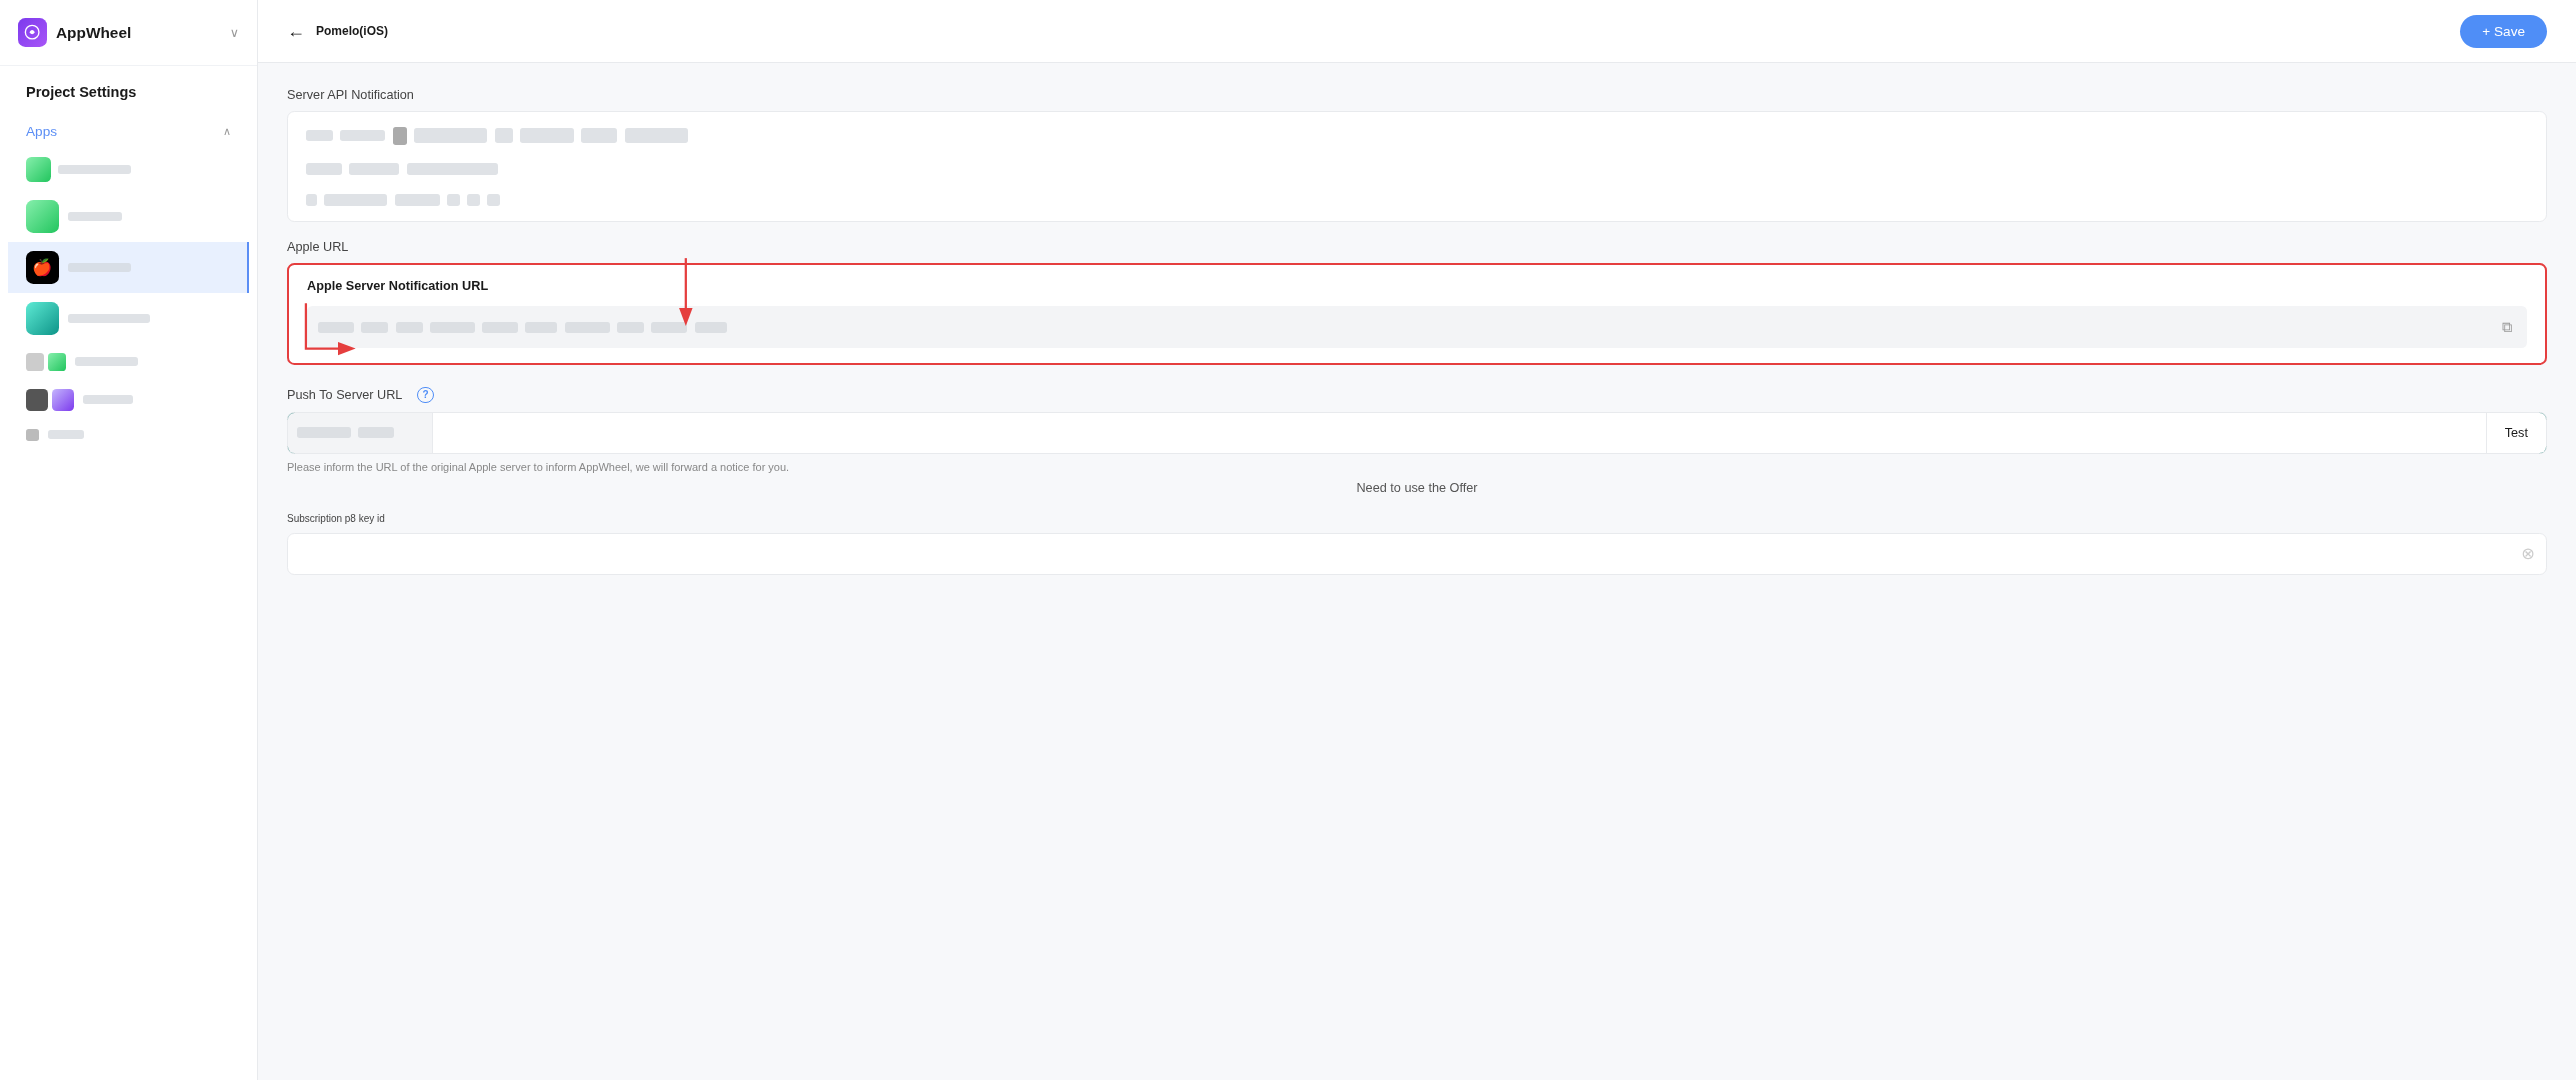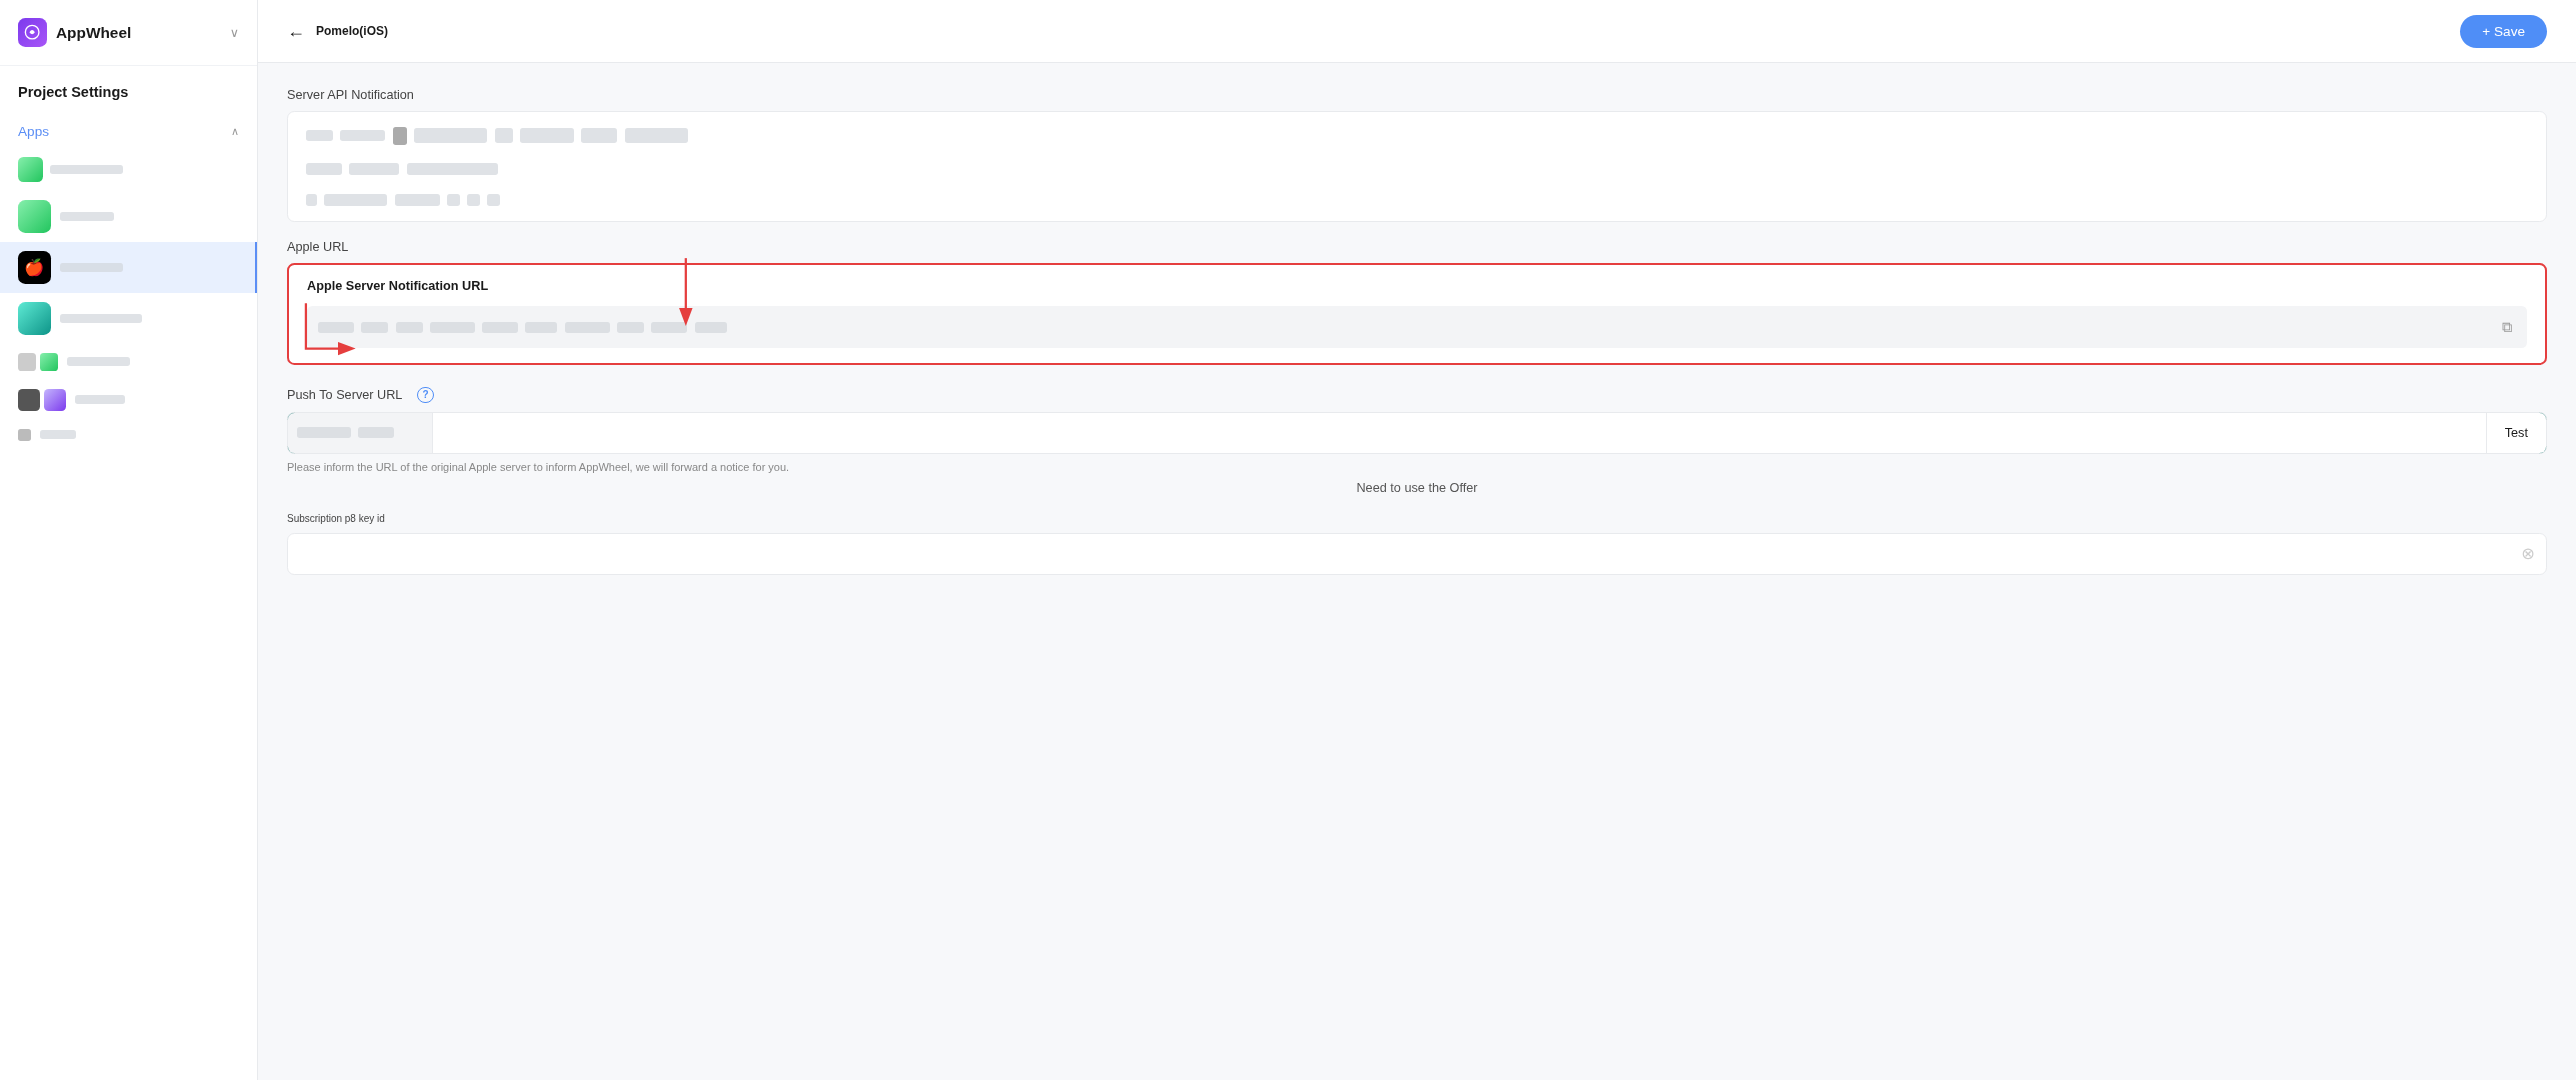--- a/index.html
+++ b/index.html
@@ -53,21 +53,21 @@
       font-weight: 600;
       color: #1a1a1a;
     }
 
     .logo-chevron {
       color: #999;
       font-size: 12.7px;
     }
 
     .sidebar-section {
-      padding: 18px 0;
+      padding: 18px 8px;
     }
 
     .sidebar-section-title {
       font-size: 14.5px;
       font-weight: 700;
       color: #1a1a1a;
       padding: 0 18px 14.5px 18px;
     }
 
     .sidebar-nav-item {

